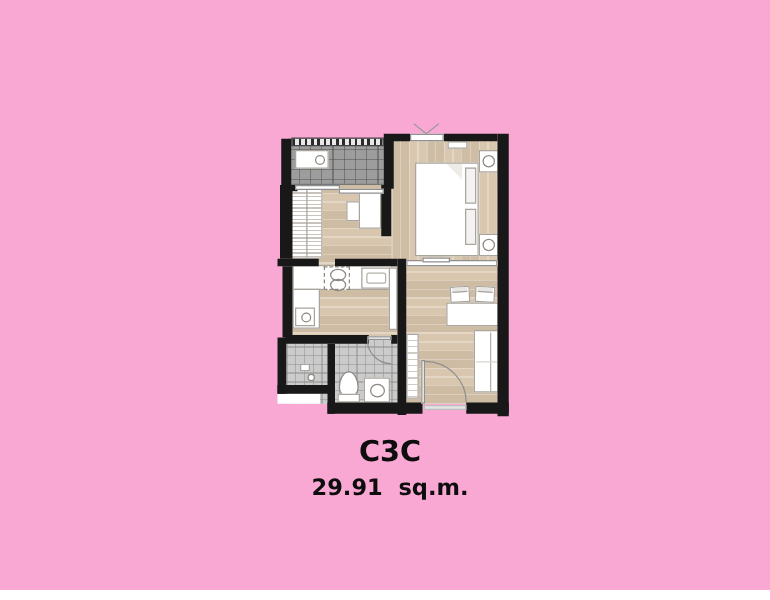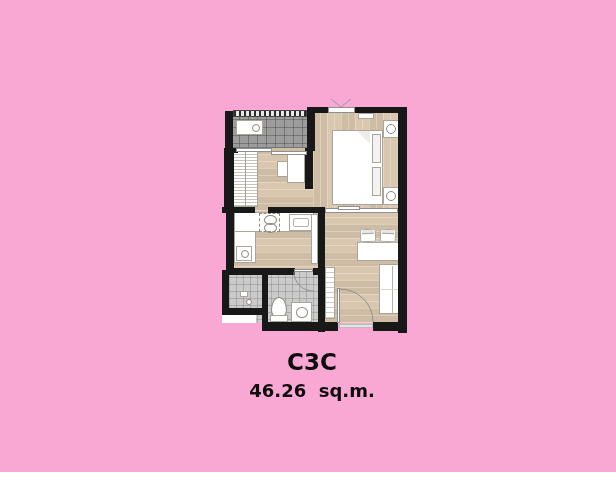--- a/index.html
+++ b/index.html
@@ -157,16 +157,16 @@
   <div class="abs panel" style="left:294px;top:269px;width:19px;height:3px;"></div>
 
   <svg class="overlay" width="616" height="480" viewBox="0 0 616 480">
     <path d="M340,289 A33,33 0 0 1 373,322" fill="none" stroke="#8f8f8f" stroke-width="1"></path>
     <path d="M294,272 A19,19 0 0 0 313,291" fill="none" stroke="#8f8f8f" stroke-width="1"></path>
     <path d="M331,99 L341,107 L351,99" fill="none" stroke="#9a9a9a" stroke-width="1"></path>
   </svg>
 
   <div class="label-wrap">
     <div class="unit-title">C3C</div>
-    <div class="unit-area">46.26  sq.m.</div>
+    <div class="unit-area">29.91  sq.m.</div>
   </div>
 
 </div>
 
 </body></html>

